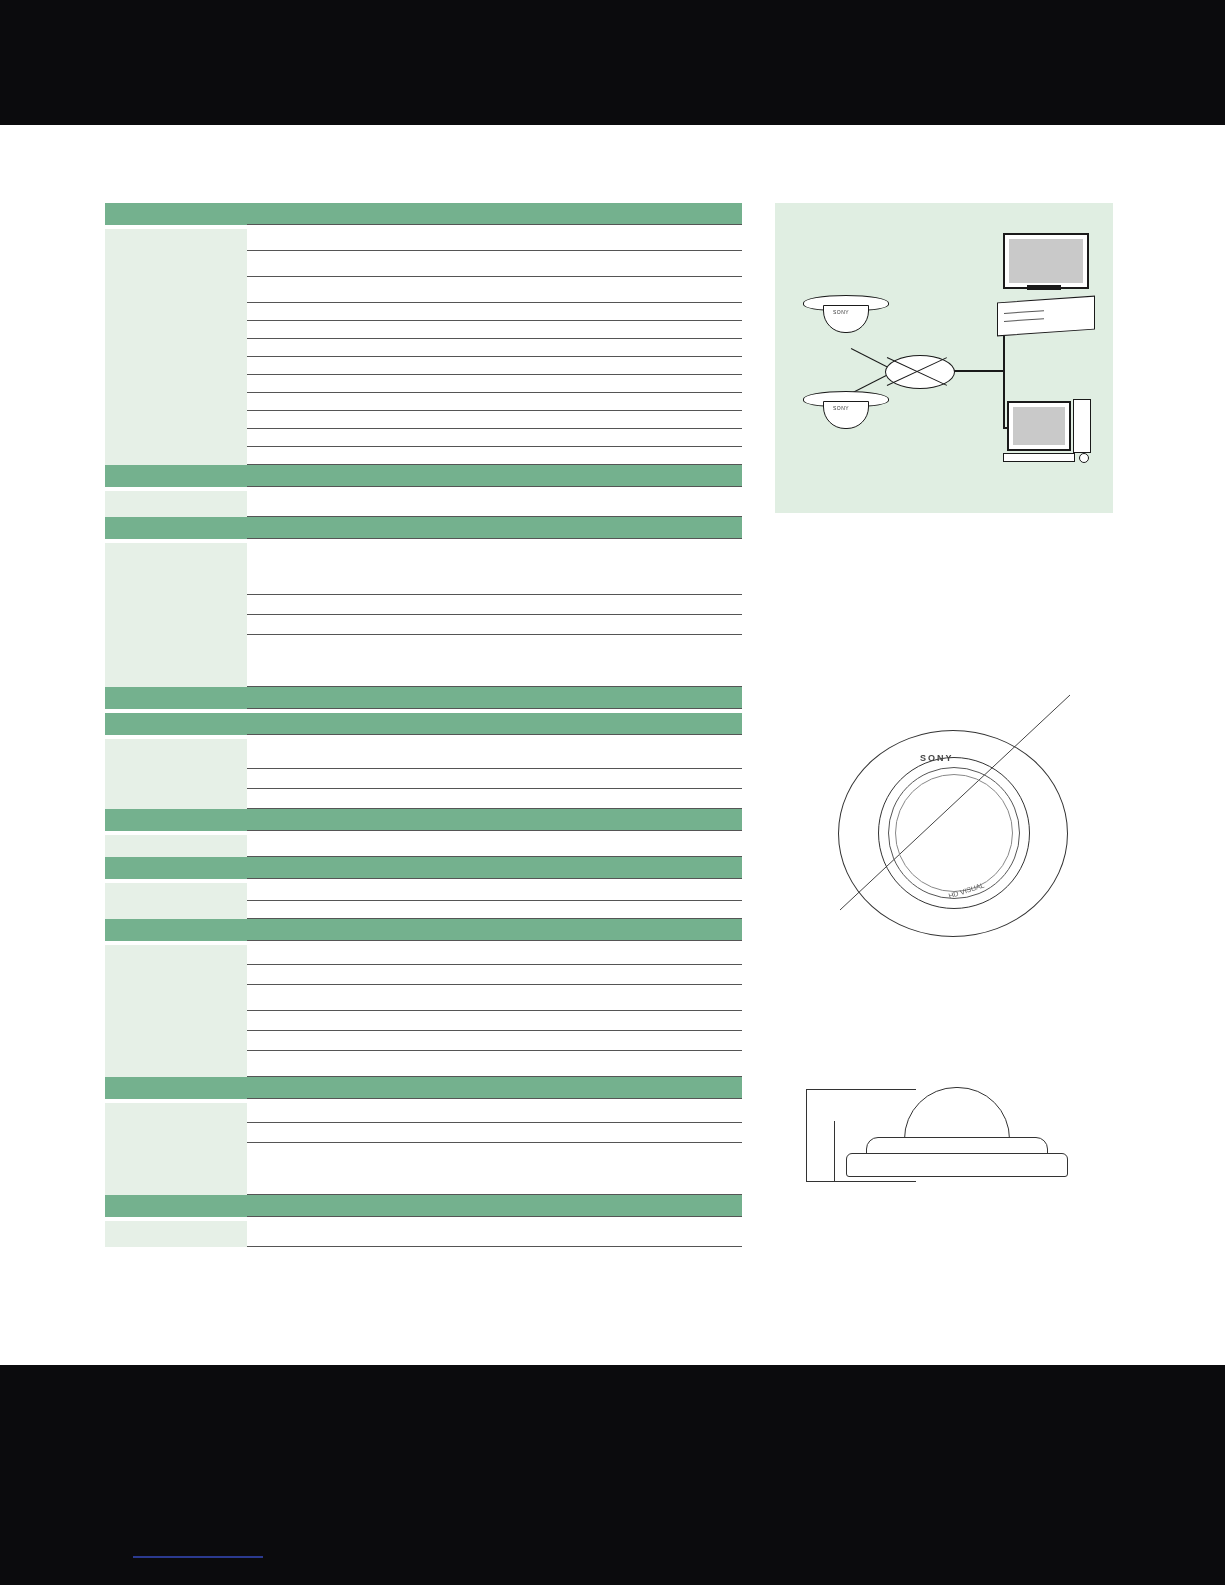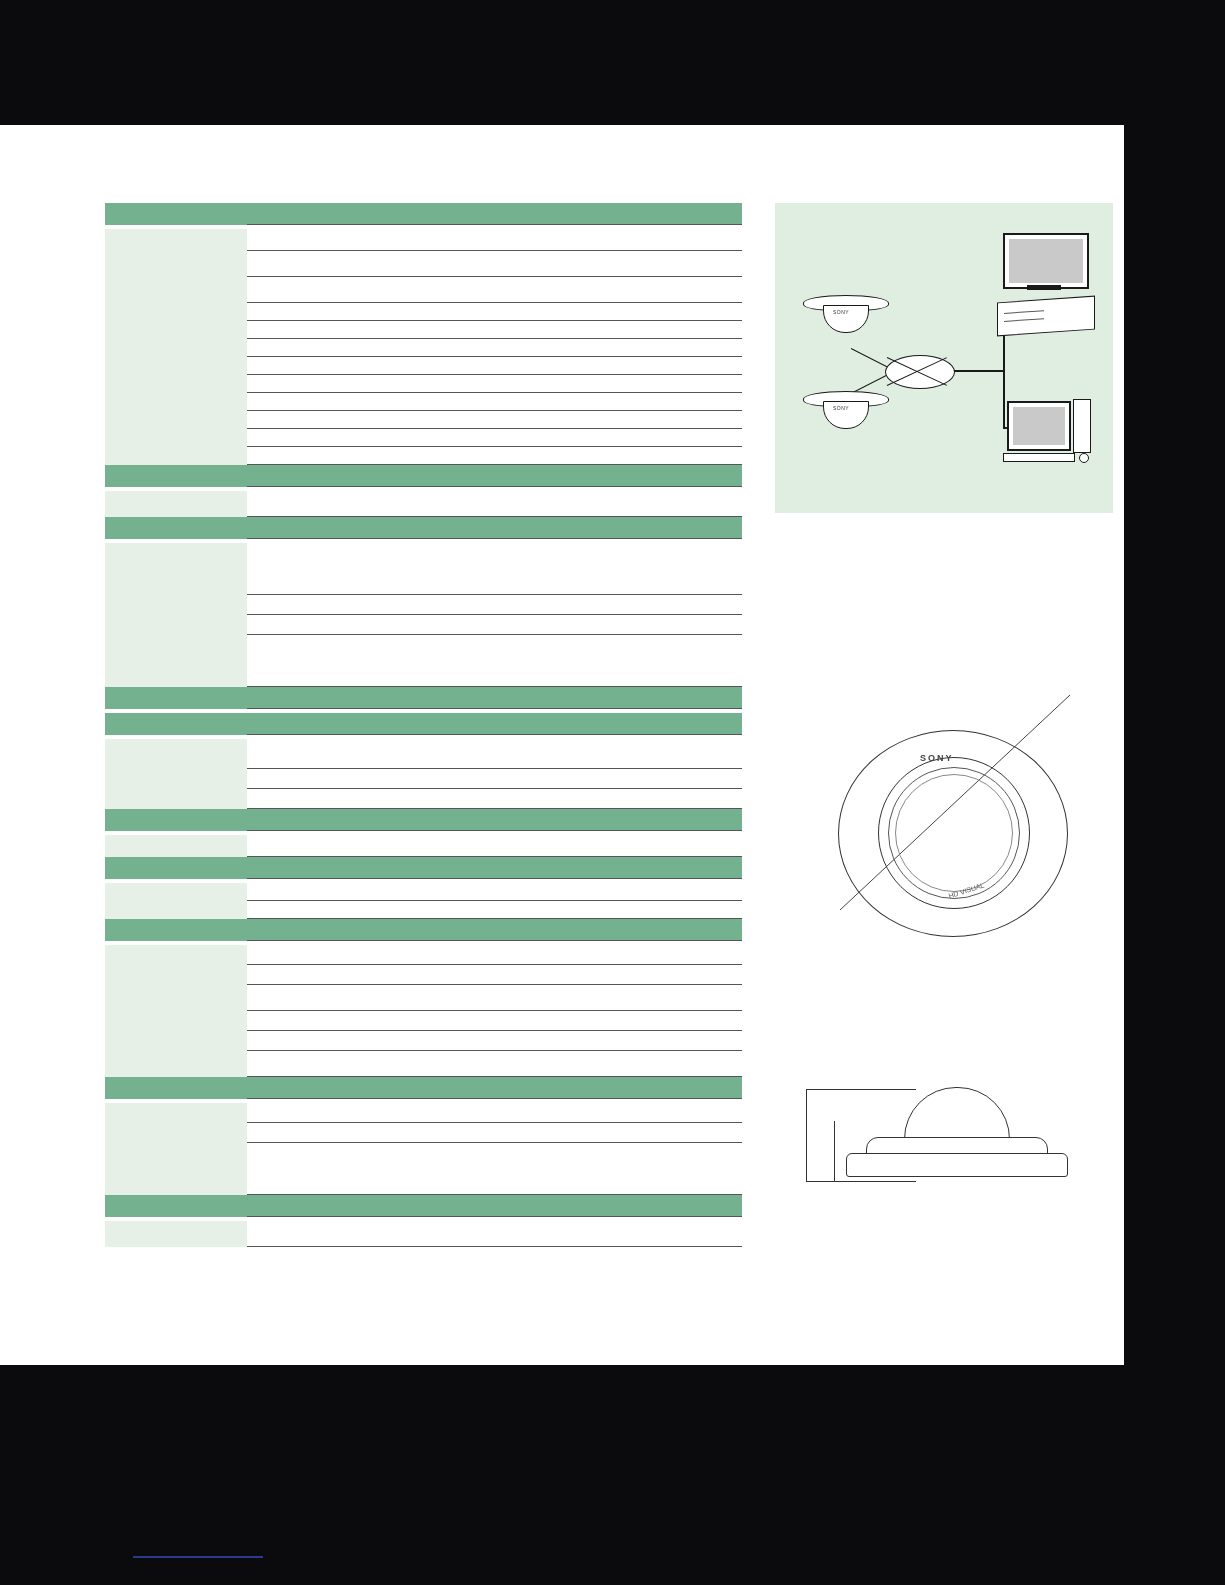--- a/index.html
+++ b/index.html
@@ -6,21 +6,21 @@
   body{
     width:1225px;height:1585px;
     background:#0b0b0d;
     font-family:"Liberation Sans", sans-serif;
     overflow:hidden;
     position:relative;
   }
   .page{
     position:absolute;
     left:0;top:125px;
-    width:1124px;height:1240px;
+    width:1225px;height:1240px;
     background:#ffffff;
   }
   .topbar{
     position:absolute;left:0;top:0;width:1225px;height:125px;background:#0b0b0d;
   }
   .botbar{
     position:absolute;left:0;top:1365px;width:1225px;height:220px;background:#0b0b0d;
   }
   .footer-link{
     position:absolute;left:133px;top:1556px;width:130px;height:2px;background:#2b3a8f;

